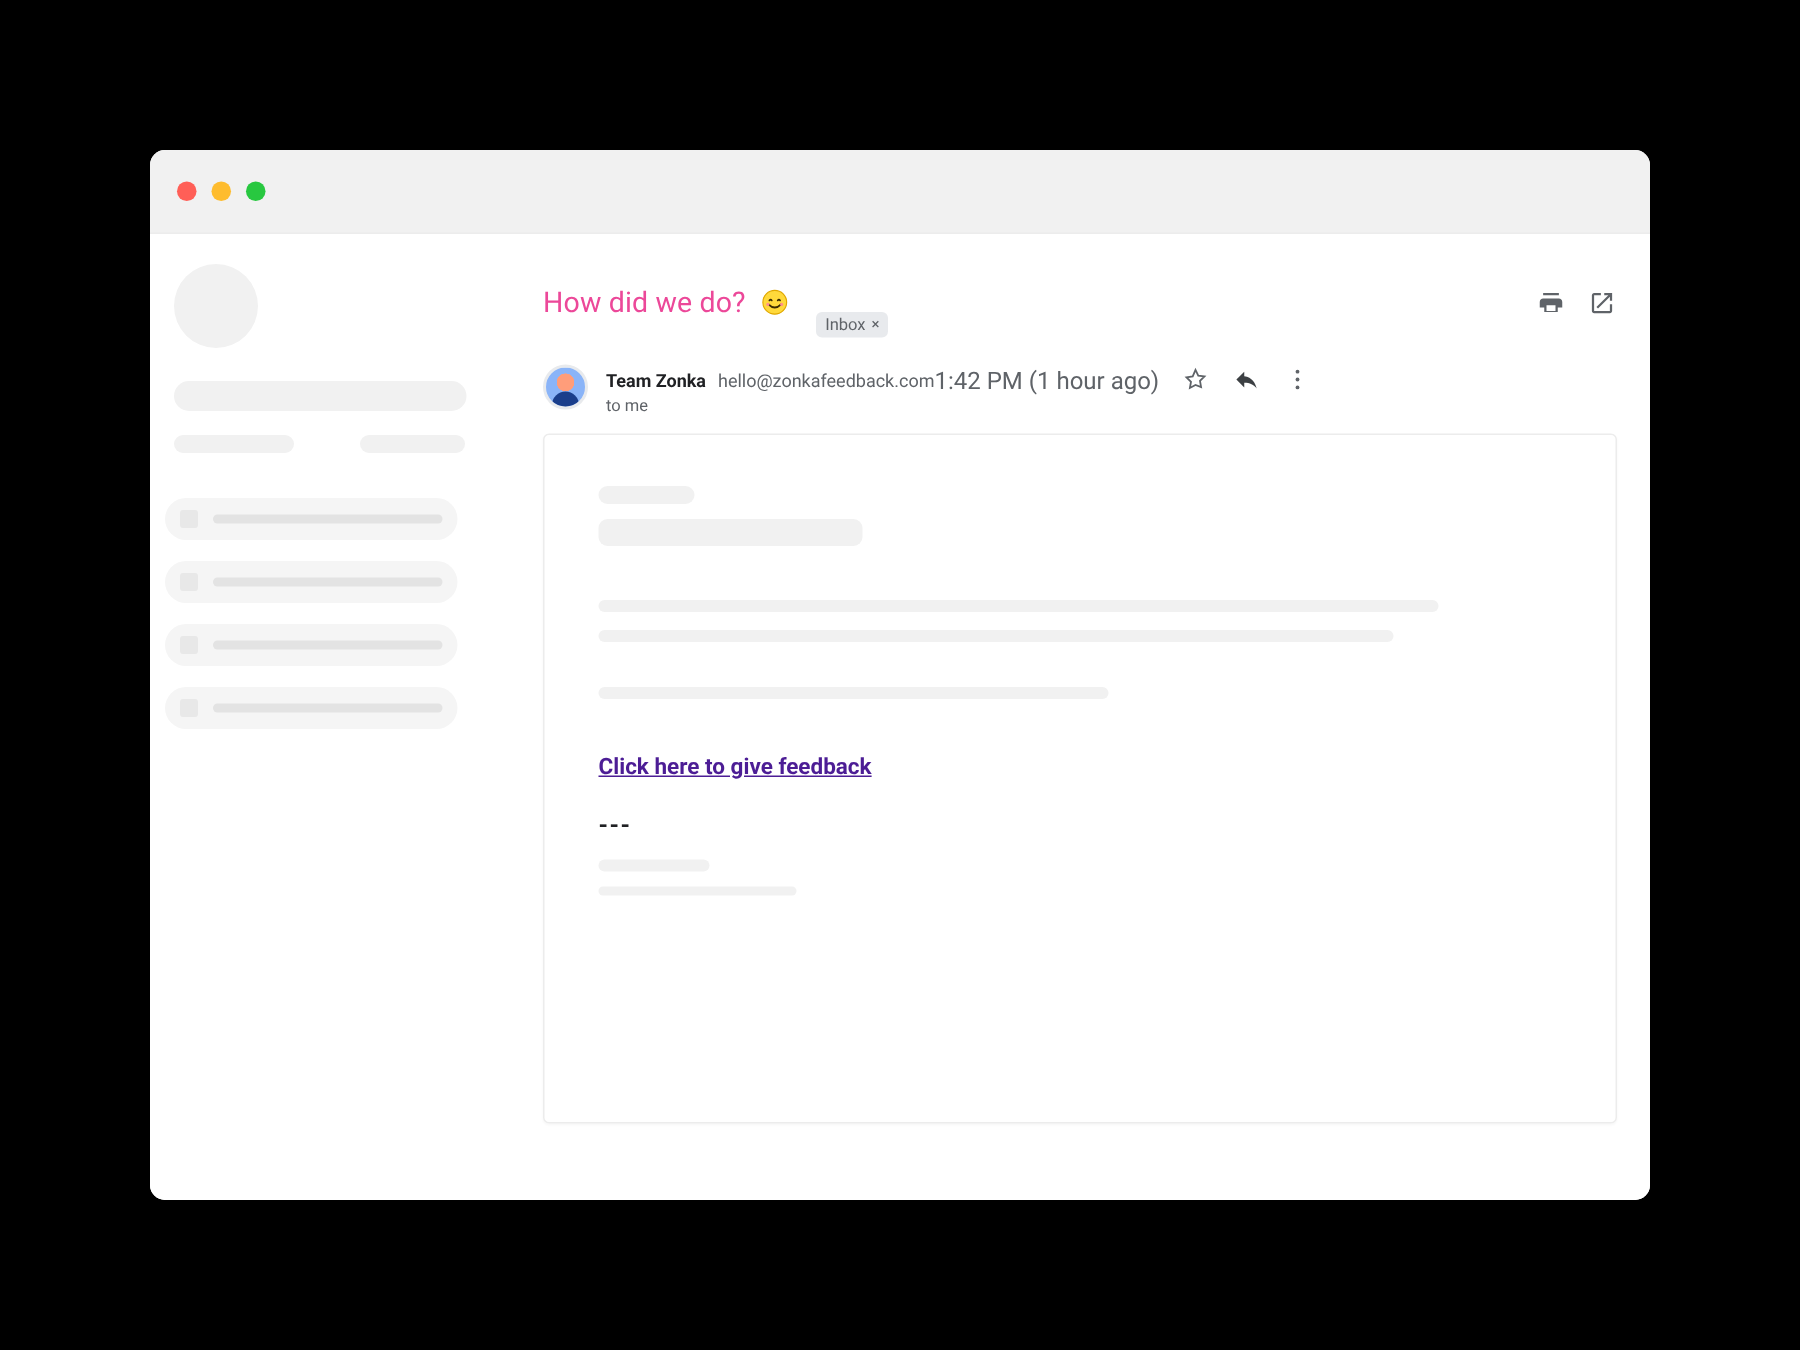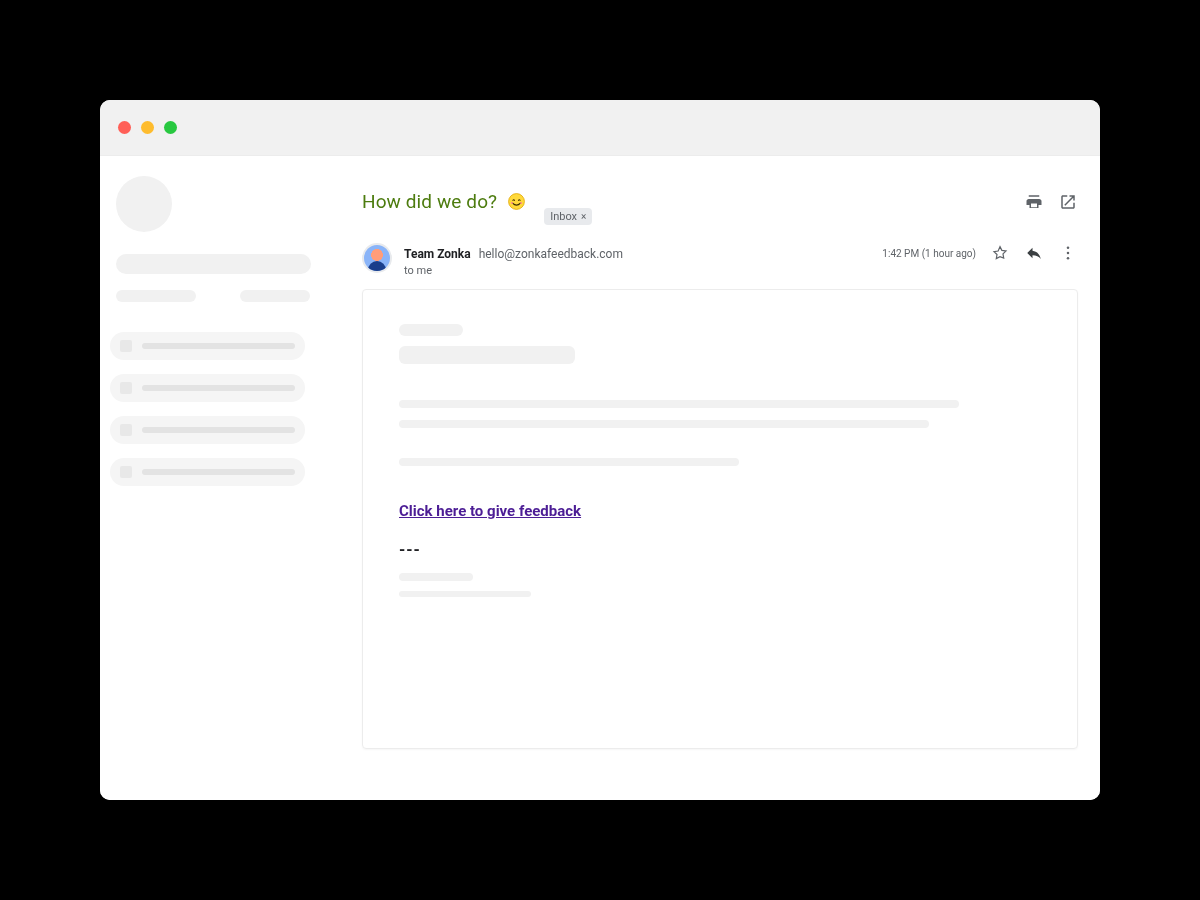--- a/index.html
+++ b/index.html
@@ -46,52 +46,52 @@
     gap: 10px;
   }
   .nav-item .sq { width:12px; height:12px; border-radius:2px; background:#e8e8e8; }
   .nav-item .line { flex:1; height:6px; border-radius:3px; background:#e3e3e3; }
 
   
   .main { flex:1; padding: 22px 22px 0 22px; position:relative; }
 
   .subject-row { display:flex; align-items:center; justify-content:space-between; margin-bottom: 18px; }
   .subject-left { display:flex; align-items:center; gap:10px; }
-  .subject-text { font-size: 19px; font-weight: 400; color:#4d7c0f; letter-spacing:.1px;text-align:right; }
+  .subject-text { font-size: 19px; font-weight: 400; color:#ec4899; letter-spacing:.1px;text-align:right; }
   .emoji { width:19px; height:19px; }
   .label-chip {
     display:inline-flex; align-items:center; gap:4px;
     background:#e8eaed; color:#5f6368;
     font-size:11px; padding: 2px 6px; border-radius: 4px;
     margin-left: 8px;
     margin-top: 30px;
   }
   .label-chip .x { font-size:10px; line-height:1; color:#5f6368; cursor:pointer; }
   .subject-actions { display:flex; gap:14px; align-items:center; color:#5f6368; }
   .icon-btn { width:20px; height:20px; display:inline-flex; align-items:center; justify-content:center; cursor:pointer; }
 
-  .sender-row { display:flex; align-items:flex-start; justify-content:space-between; margin-bottom: 12px; }
+  .sender-row { display:flex; align-items:flex-start; margin-bottom: 12px; }
   .sender-left { display:flex; gap:12px; align-items:flex-start; }
   .sender-avatar {
     width:30px; height:30px; border-radius:50%;
     background: radial-gradient(circle at 50% 38%, #ff9d7a 0 28%, transparent 29%),
                 linear-gradient(#8ab4f8,#8ab4f8);
     position:relative; overflow:hidden;
     border: 2px solid #e8eaed;
   }
   .sender-avatar::after{
     content:""; position:absolute; left:4px; right:4px; bottom:-6px; height:16px;
     background:#1a3e8b; border-radius:10px 10px 0 0;
   }
   .sender-info { display:flex; flex-direction:column; gap:2px; }
   .sender-name { font-size:12px; color:#202124; font-weight:700; }
   .sender-email { font-size:12px; color:#5f6368; font-weight:400; margin-left:4px; }
   .sender-to { font-size:11px; color:#5f6368; }
   .sender-right { display:flex; align-items:center; gap:14px; color:#5f6368; }
-  .time-text { font-size:10px; color:#5f6368; white-space:nowrap; }
+  .time-text { font-size:16px; color:#5f6368; white-space:nowrap; }
 
   .message-card {
     border: 1px solid #ececec;
     border-radius: 4px;
     padding: 34px 36px 60px 36px;
     min-height: 460px;
     box-shadow: 0 1px 2px rgba(0,0,0,.04);
   }
   .ph { background:#f1f1f1; border-radius:6px; }
   .ph.w60 { width: 64px; height:12px; }

